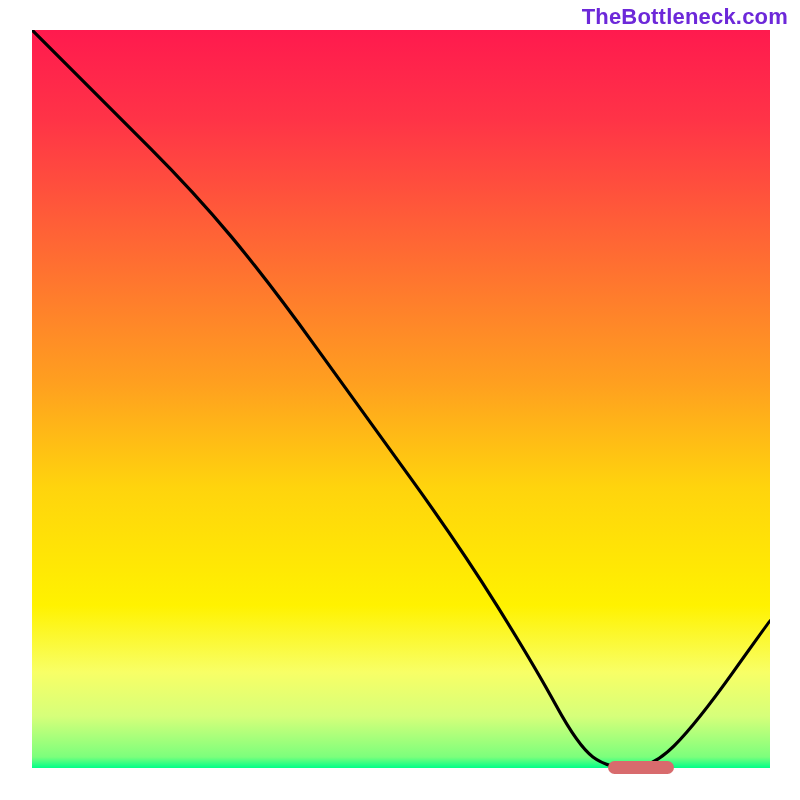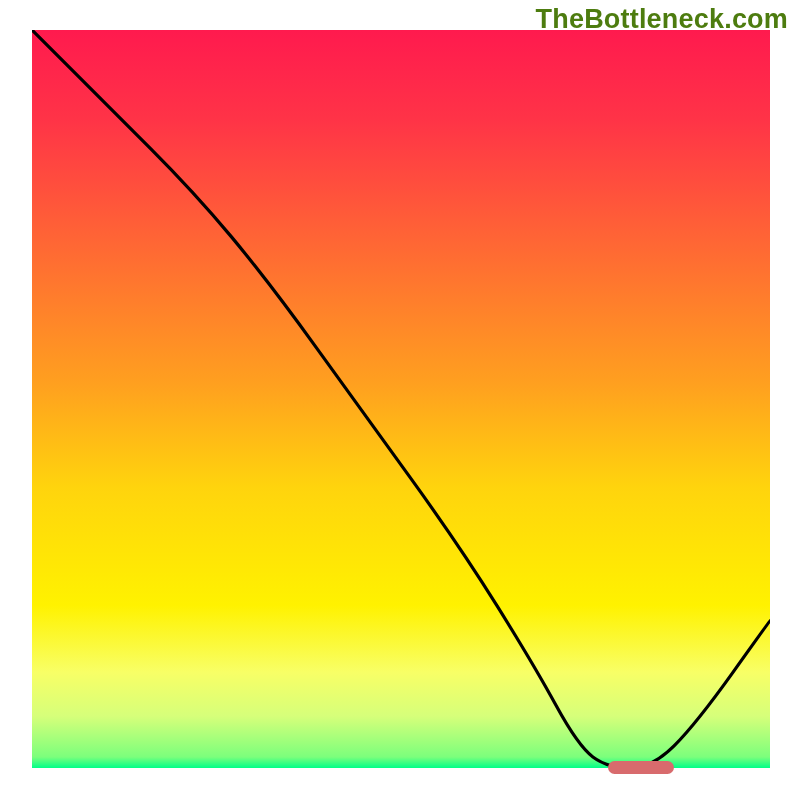--- a/index.html
+++ b/index.html
@@ -13,23 +13,23 @@
   }
   #container {
     position: relative;
     width: 800px;
     height: 800px;
   }
   #attribution {
     position: absolute;
     top: 4px;
     right: 12px;
-    font-size: 27px;
+    font-size: 22px;
     font-weight: bold;
-    color: #4d7c0f;
+    color: #6d28d9;
     letter-spacing: 0.2px;
   }
   #plot {
     position: absolute;
     left: 32px;
     top: 30px;
     width: 738px;
     height: 738px;
     box-sizing: border-box;
     background: #fff;

